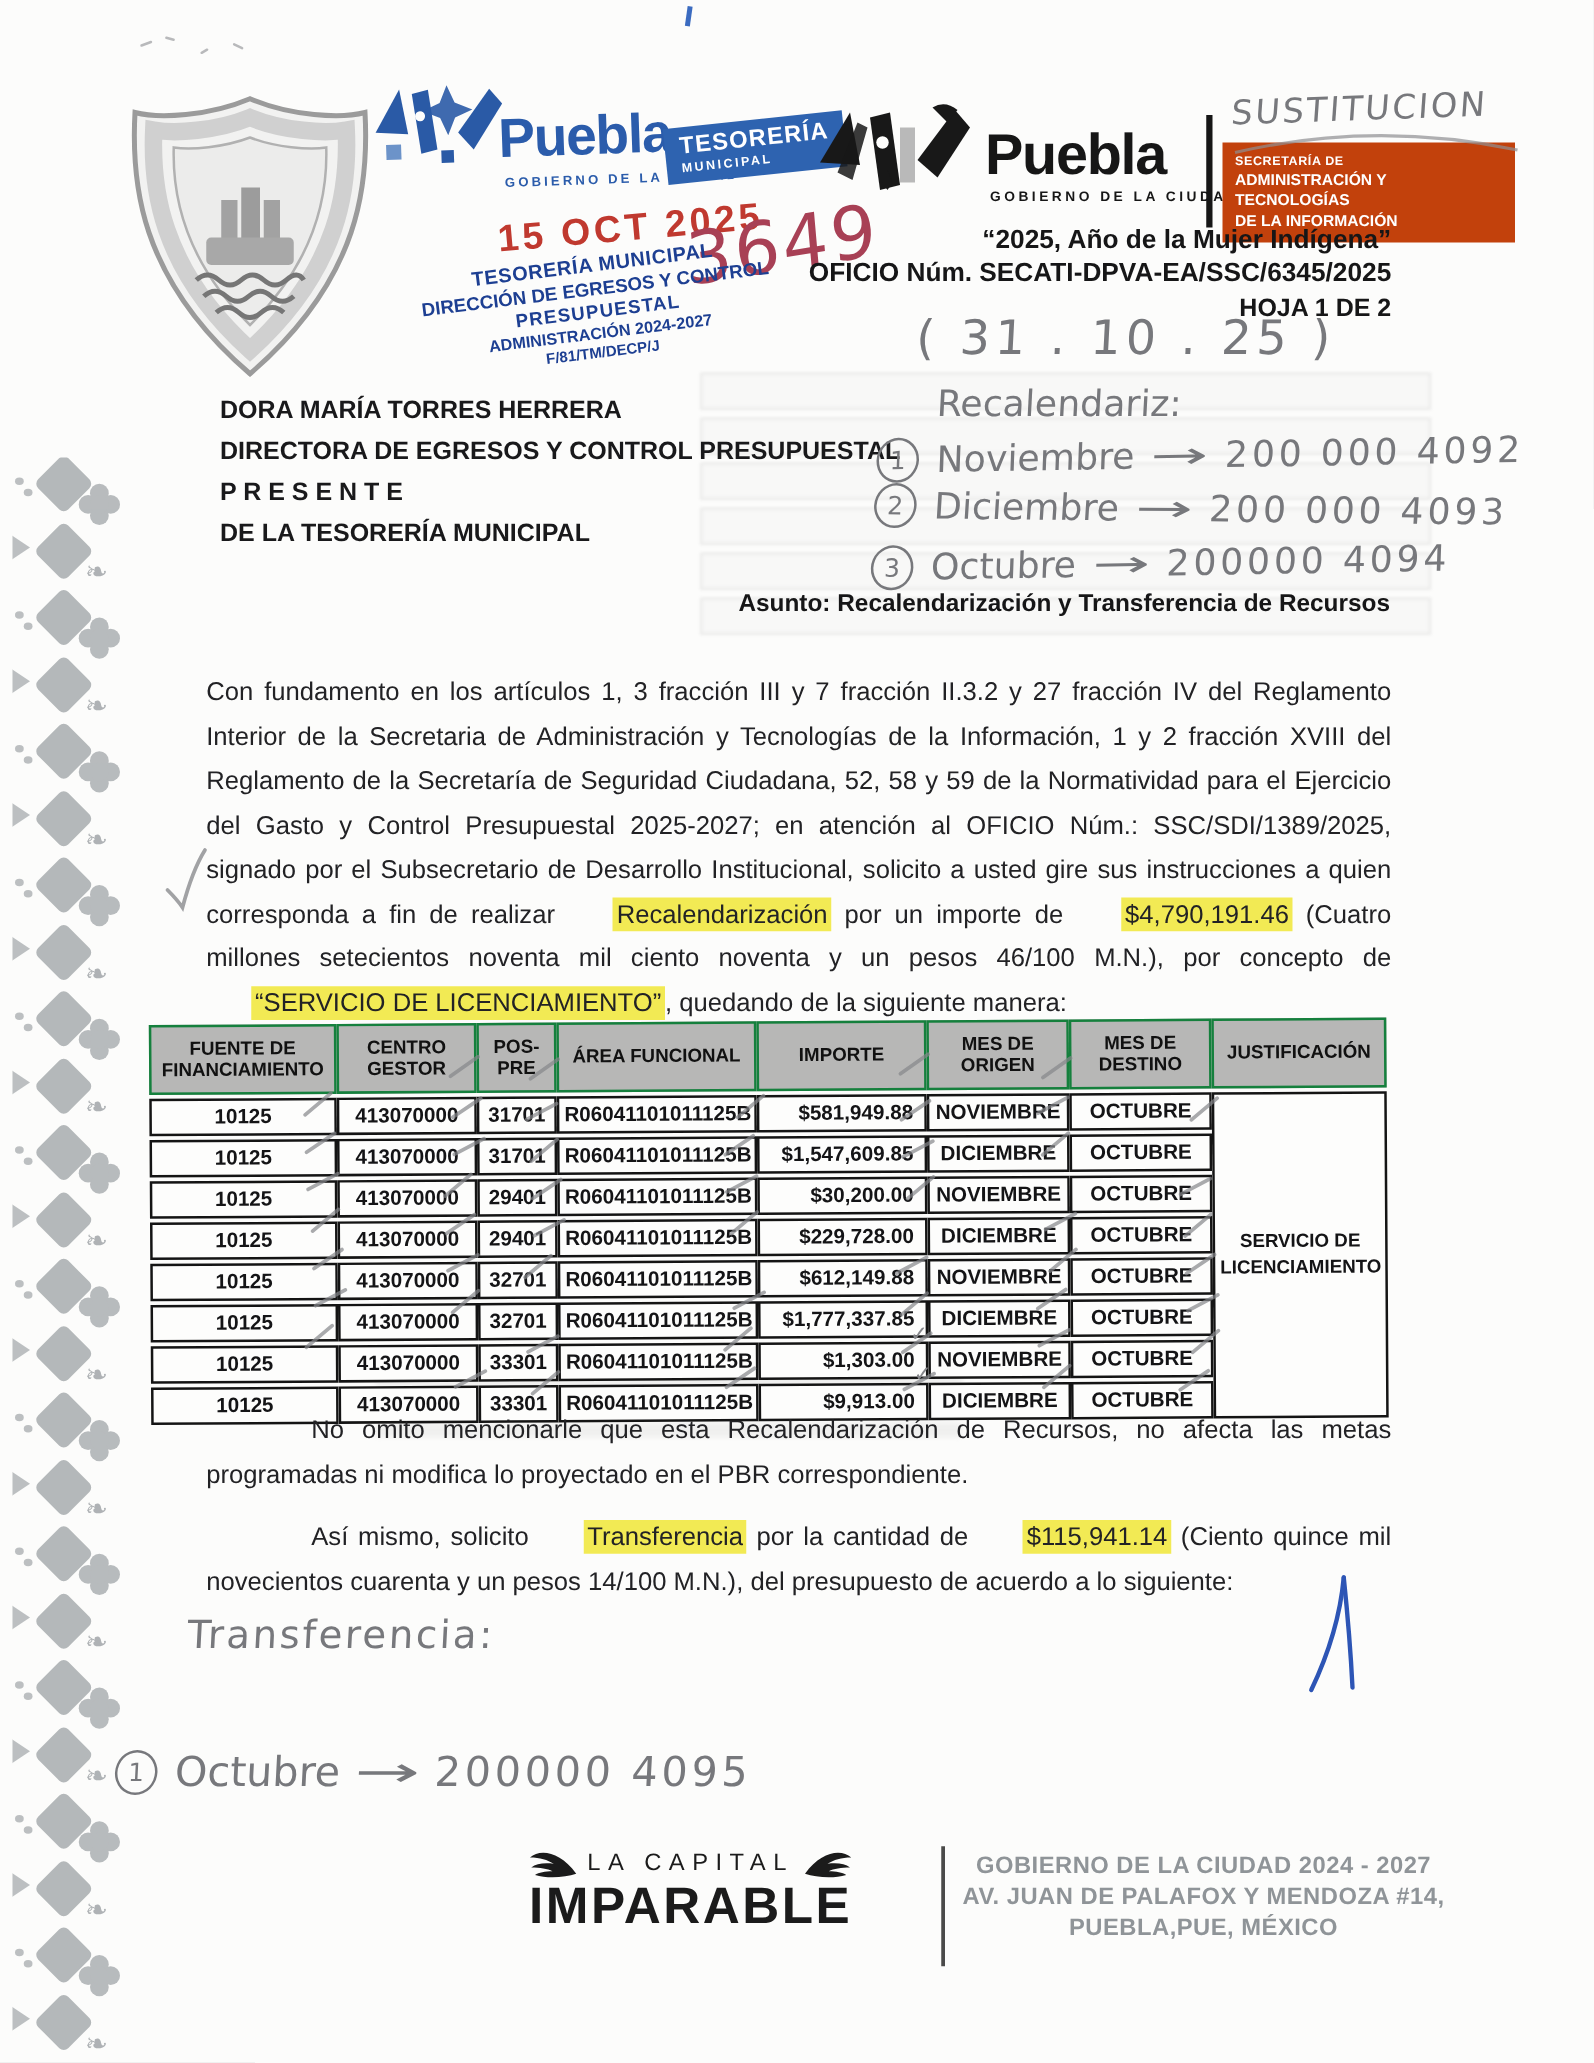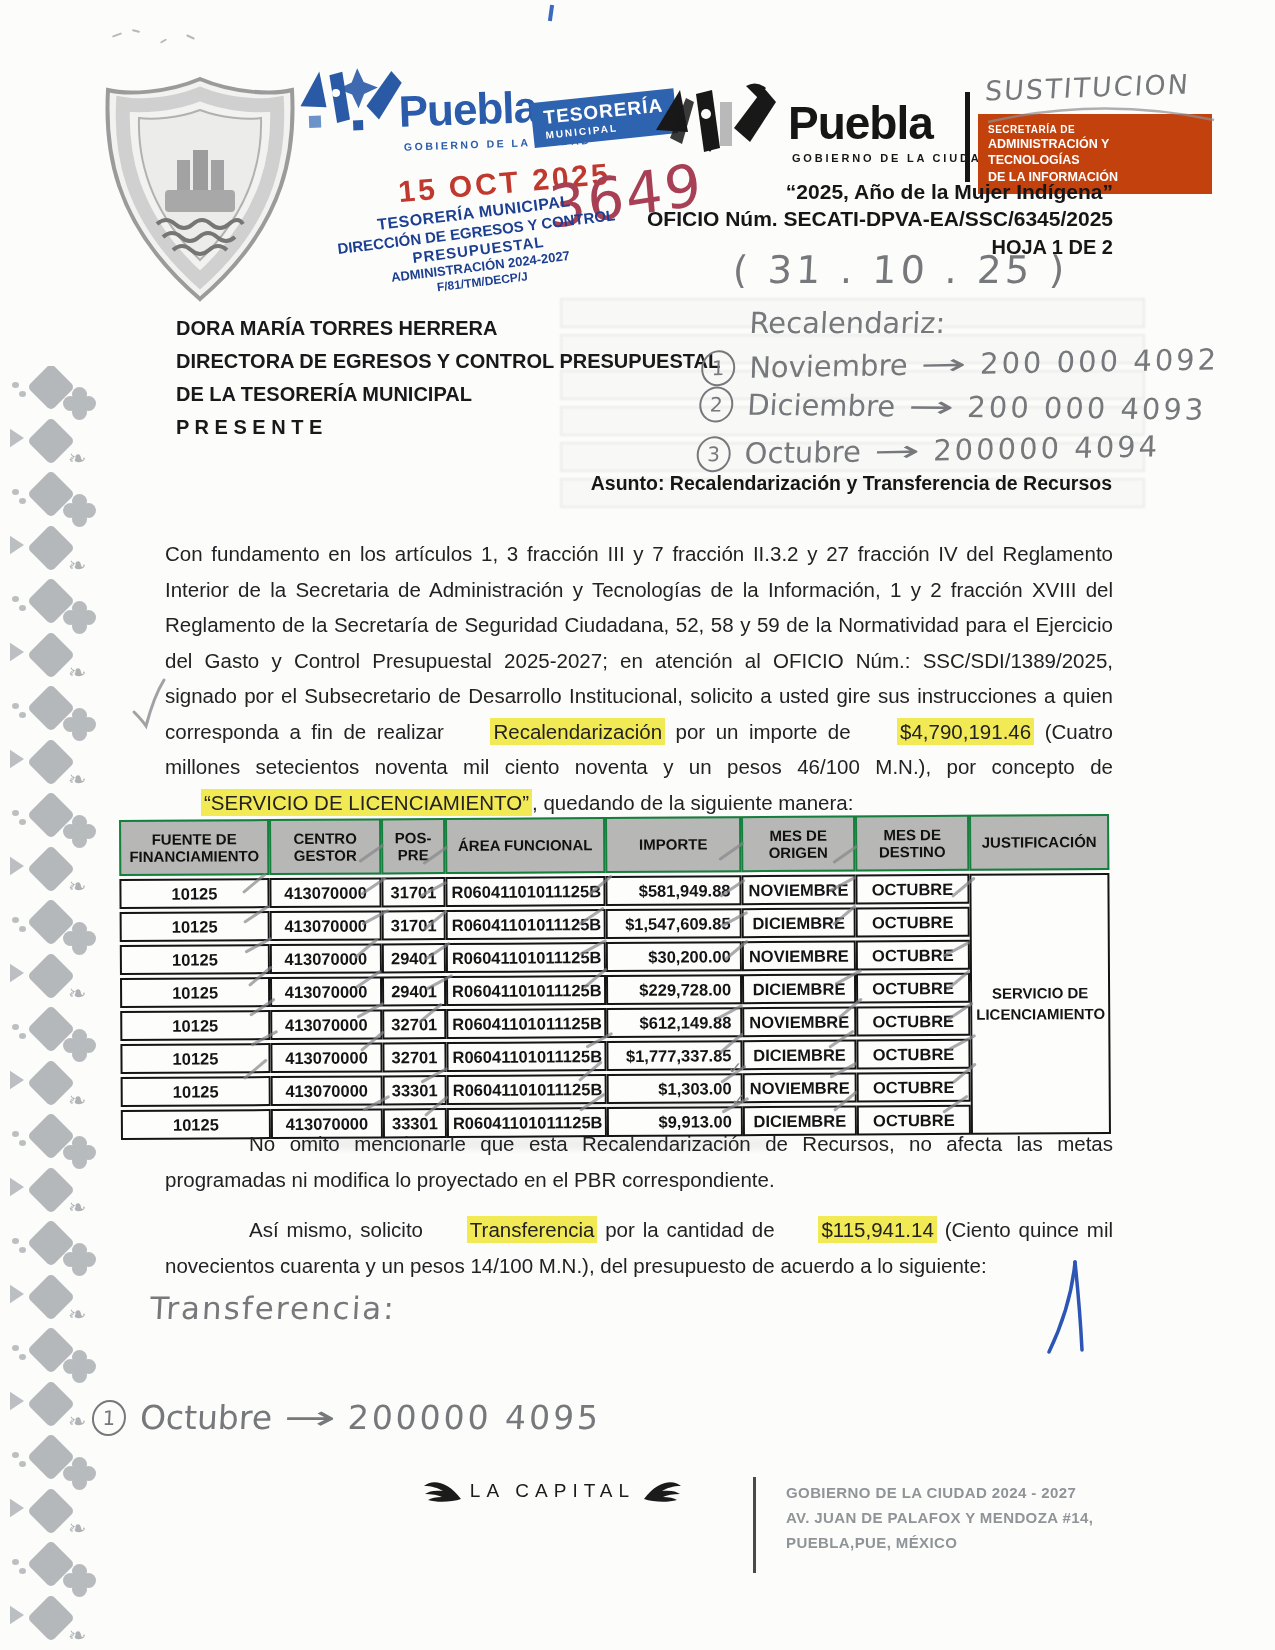--- a/index.html
+++ b/index.html
@@ -83,21 +83,21 @@
   .transfer-title{left:150px;top:1290px;font-size:31px;letter-spacing:2px;}
   .transfer-item{left:92px;top:1398px;font-size:33px;}
   .transfer-item .code{letter-spacing:3px;}
 
   
   .cap-logo{left:400px;top:1478px;width:305px;text-align:center;color:#1b1b1b;}
   .cap-row{display:flex;align-items:center;justify-content:center;gap:8px;}
   .cap-l1{font-size:19px;font-weight:400;letter-spacing:6px;}
   .cap-l2{font-size:41px;font-weight:900;letter-spacing:2px;margin-top:-3px;}
   .foot-div{left:753px;top:1477px;width:2.5px;height:96px;background:#4a4a4a;}
-  .foot-info{left:786px;top:1480px;font-size:15px;line-height:25px;color:#8f9498;font-weight:700;letter-spacing:.4px;}
+  .foot-info{left:770px;top:1480px;font-size:19px;line-height:25px;color:#8f9498;font-weight:700;letter-spacing:.4px;text-align:center;}
 
   
   .pattern{left:10px;top:366px;width:92px;height:1284px;overflow:hidden;}
   .unit{position:relative;width:92px;height:107px;}
   .dia{position:absolute;width:34px;height:34px;background:#a7abae;border-radius:5px;transform:rotate(45deg);opacity:.85;}
   .d1{left:24px;top:4px;}
   .d2{left:24px;top:58px;}
   .quat{position:absolute;left:62px;top:30px;width:15px;height:15px;border-radius:50%;background:#a7abae;
         box-shadow:0 -9px 0 #a7abae,0 9px 0 #a7abae,-9px 0 0 #a7abae,9px 0 0 #a7abae;opacity:.8;}
   .leafg{position:absolute;left:58px;top:80px;font-size:22px;color:#a7abae;font-family:"DejaVu Sans",sans-serif;opacity:.9;}
@@ -317,22 +317,22 @@
   </svg>
 
   <div class="abs right-head year-legend">“2025, Año de la Mujer Indígena”</div>
   <div class="abs right-head oficio">OFICIO Núm. SECATI-DPVA-EA/SSC/6345/2025</div>
   <div class="abs right-head hoja">HOJA 1 DE 2</div>
   <div class="abs hand fecha-hand">( 31 . 10 . 25 )</div>
 
   <div class="abs addressee">
       <div>DORA MARÍA TORRES HERRERA</div>
       <div>DIRECTORA DE EGRESOS Y CONTROL PRESUPUESTAL</div>
+      <div>P R E S E N T E</div>
       <div>DE LA TESORERÍA MUNICIPAL</div>
-      <div>P R E S E N T E</div>
     </div>
 
   <div class="abs hand recal" id="recal">
     <div class="recal-title">Recalendariz:</div>
   <div class="hand-line" style="transform: rotate(-1deg);">
         <span class="circ">1</span>
         <span>Noviembre</span>
         <span class="hand-arrow">→</span>
         <span class="code">200 000 4092</span>
       </div>
@@ -537,20 +537,21 @@
   <div class="abs cap-logo">
     <div class="cap-row">
       <svg width="40" height="26" viewBox="0 0 40 26">
         <path d="M39 21 C26 3 10 1 2 8 C10 8 16 10 21 13 C13 12 7 13 3 16 C10 16 16 17 20 19 C14 19 9 20 6 22 C16 25 30 24 39 21 Z" fill="#1b1b1b"></path>
       </svg>
       <span class="cap-l1">LA CAPITAL</span>
       <svg width="40" height="26" viewBox="0 0 40 26" style="transform:scaleX(-1)">
         <path d="M39 21 C26 3 10 1 2 8 C10 8 16 10 21 13 C13 12 7 13 3 16 C10 16 16 17 20 19 C14 19 9 20 6 22 C16 25 30 24 39 21 Z" fill="#1b1b1b"></path>
       </svg>
     </div>
+    <div class="cap-l2">IMPARABLE</div>
   </div>
   <div class="abs foot-div"></div>
   <div class="abs foot-info">
       <div>GOBIERNO DE LA CIUDAD 2024 - 2027</div>
       <div>AV. JUAN DE PALAFOX Y MENDOZA #14,</div>
       <div>PUEBLA,PUE, MÉXICO</div>
     </div>
 
 </div>
 

